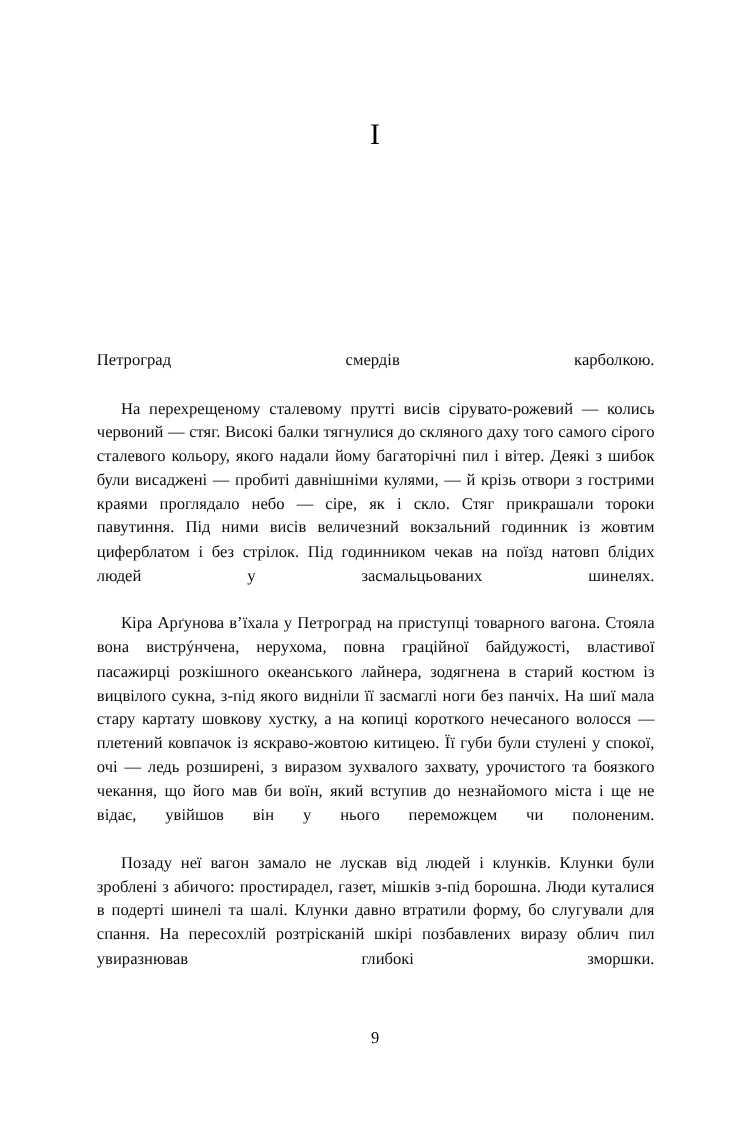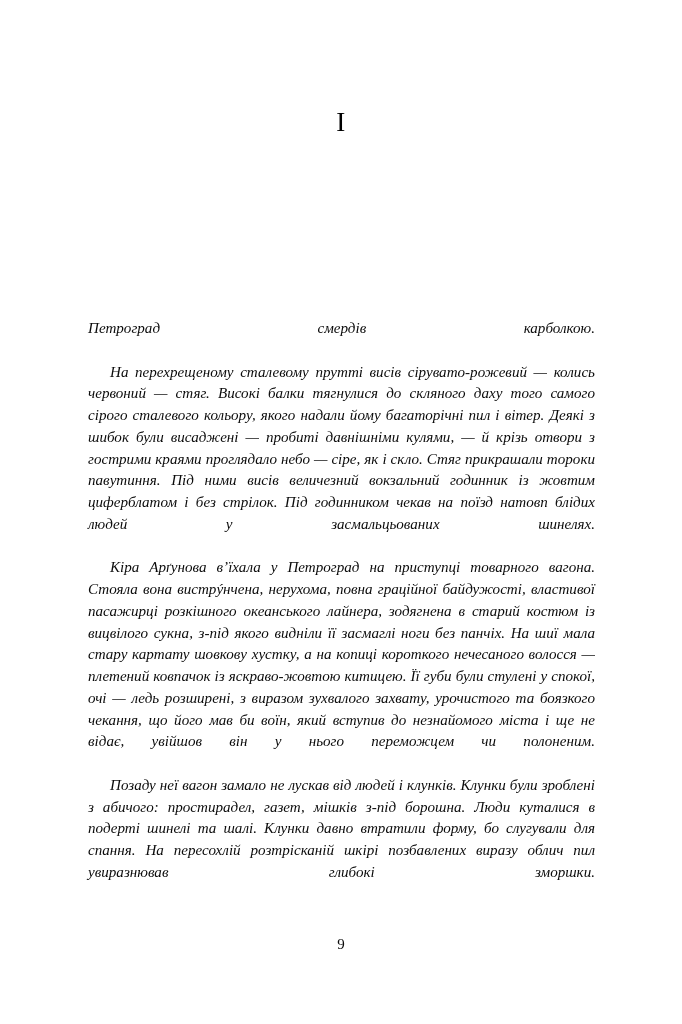--- a/index.html
+++ b/index.html
@@ -44,21 +44,20 @@
     top: 318px;
     left: 88px;
     width: 507px;
     text-align: justify;
     text-justify: inter-word;
     font-size: 15.1px;
     line-height: 21.75px;
     -webkit-hyphens: none;
     hyphens: none;
     word-spacing: 0.1px;
-    font-style: italic;
   }
 
   .para {
     margin: 0;
     text-indent: 22px;
     text-align: justify;
   }
   .para.no-indent {
     text-indent: 0;
   }

